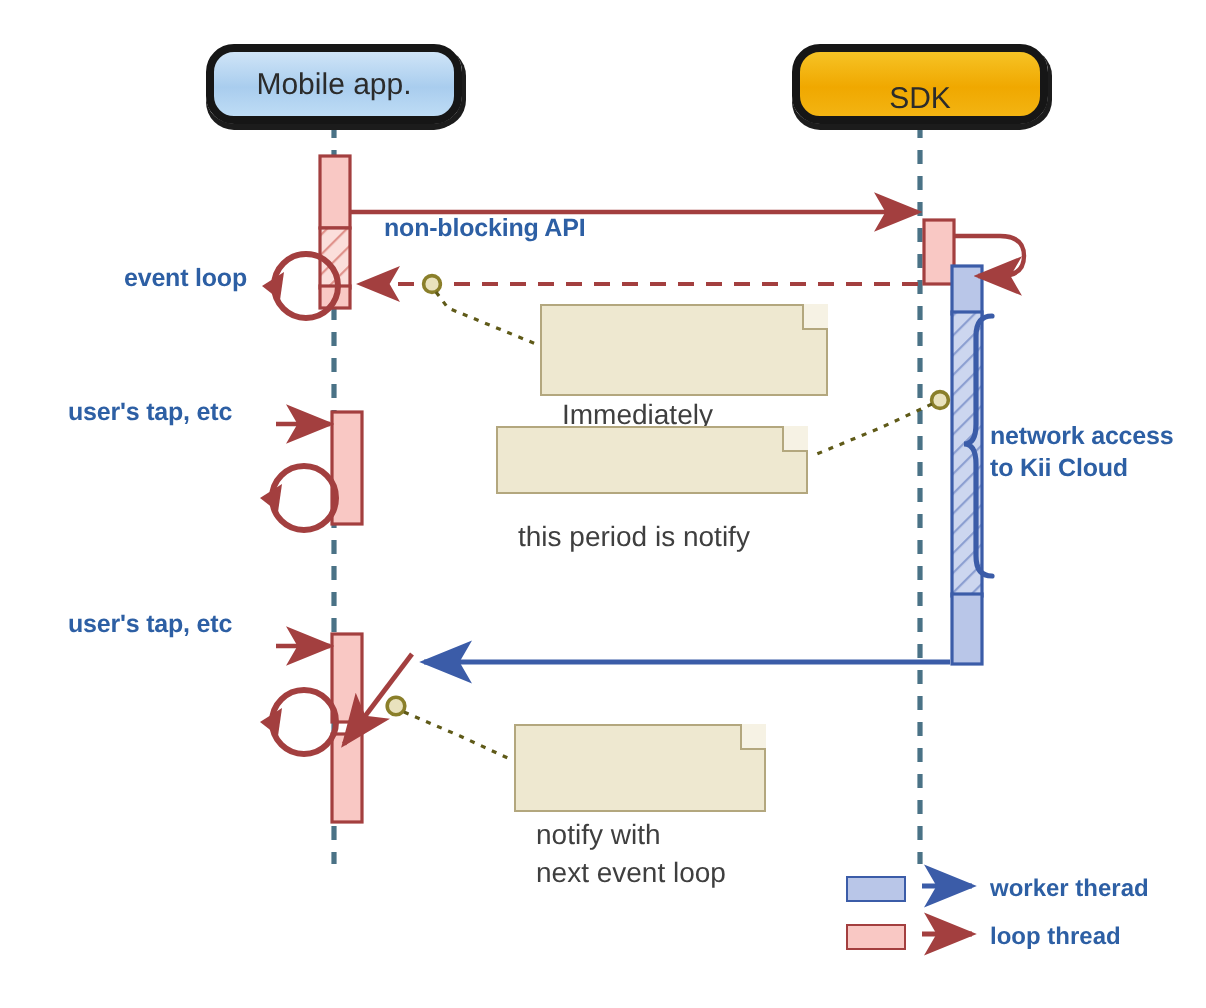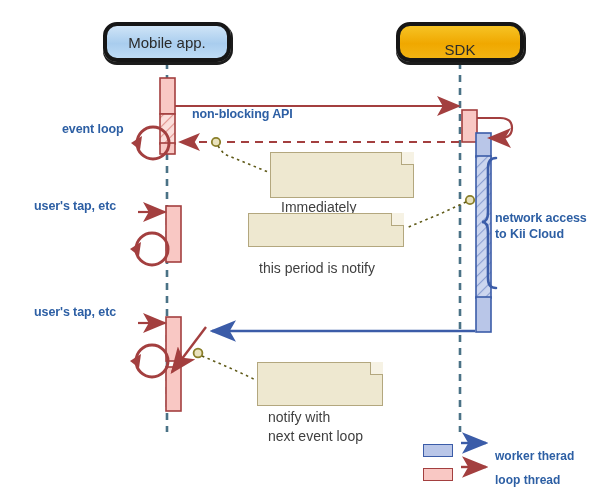--- a/index.html
+++ b/index.html
@@ -64,37 +64,37 @@
     position:absolute;
     color:#2d5fa4;
     font-size:12.5px;
     font-weight:bold;
     line-height:1.25;
     white-space:pre-line;
     letter-spacing:-0.1px;
   }
   #lbl-nonblocking{left:192px;top:88px;margin-top:19px;}
   #lbl-create{left:481px;top:78px;}
-  #lbl-eventloop{left:62px;top:122px;}
+  #lbl-eventloop{left:62px;top:132px;}
   #lbl-network{left:495px;top:211px;}
   #lbl-tap1{left:34px;top:199px;}
   #lbl-tap2{left:34px;top:305px;}
   #lbl-notification{left:296px;top:312px;}
 
   
   .legend-row{position:absolute;display:flex;align-items:center;}
   #legend-worker{left:423px;top:437px;}
   #legend-main{left:423px;top:461px;}
   .legend-swatch{
     width:30px;height:13px;box-sizing:border-box;margin-right:4px;
   }
   .sw-worker{background:#b9c6e8;border:1px solid #3b5ca8;}
   .sw-main{background:#f9c8c4;border:1px solid #a33f3f;}
   .legend-arrow{width:32px;height:13px;margin-right:6px;}
-  .legend-text{font-size:12px;font-weight:bold;color:#2d5fa4;margin-top:12px;}
+  .legend-text{font-size:12px;font-weight:bold;color:#2d5fa4;}
 </style>
 </head>
 <body>
 
 <div id="stage">
 
   <svg width="603" height="504">
     <defs>
       <marker id="arwMainSolid" markerWidth="11" markerHeight="9" refX="10" refY="4.5" orient="auto">
         <path d="M0,0 L11,4.5 L0,9 L2.6,4.5 Z" fill="#a33f3f"></path>

